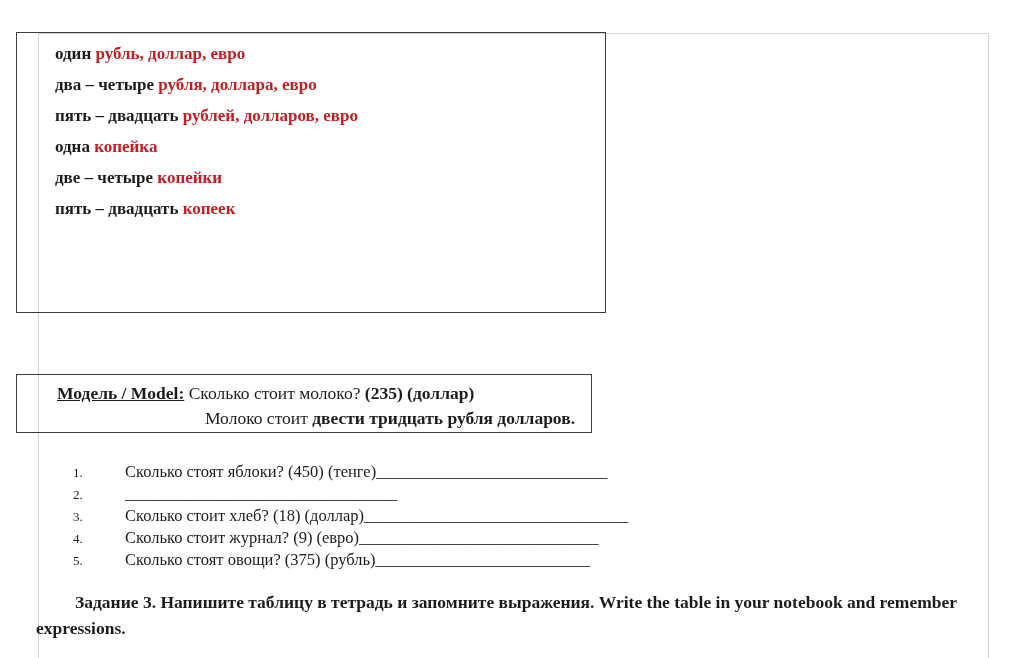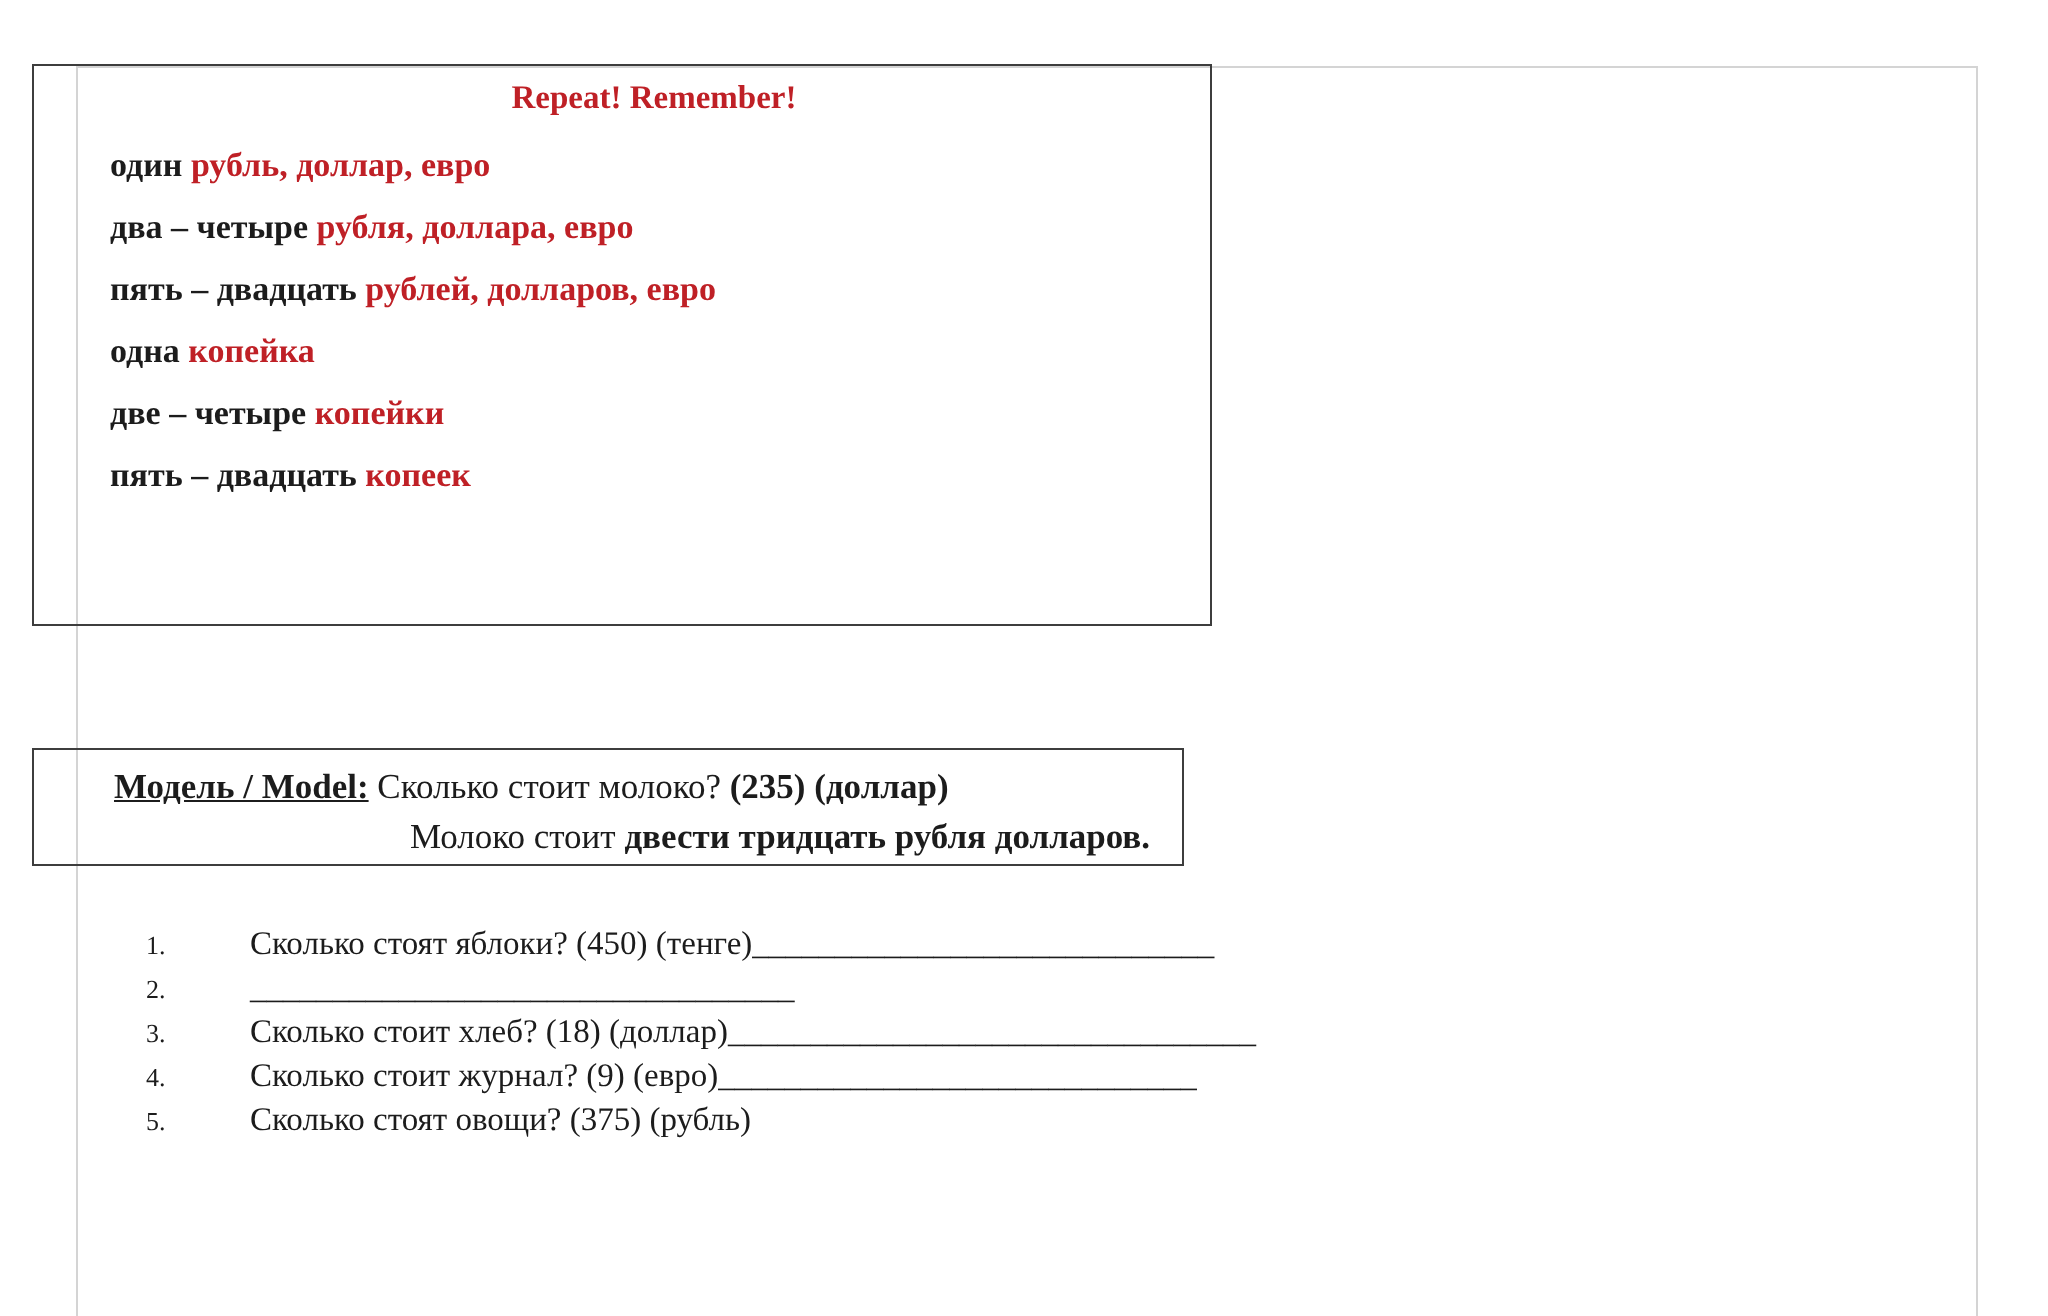--- a/index.html
+++ b/index.html
@@ -40,21 +40,20 @@
   .task3-line1{padding-left:39px;white-space:nowrap;}
 </style>
 </head>
 <body>
 
 <div class="canvas">
 
   <div class="sheet"></div>
 
   <div class="repeat-box">
-    <div class="repeat-title">Repeat! Remember!</div>
 
     <div class="rline">
       <span class="blk">один </span><span class="red">рубль, доллар, евро</span>
     </div>
     <div class="rline">
       <span class="blk">два – четыре </span><span class="red">рубля, доллара, евро</span>
     </div>
     <div class="rline">
       <span class="blk">пять – двадцать </span><span class="red">рублей, долларов, евро</span>
     </div>
@@ -94,17 +93,22 @@
         <span class="ex-blank">________________________________</span>
     </div>
     <div class="ex-row">
       <span class="ex-num">4.</span>
         <span>Сколько стоит журнал? (9) (евро)</span>
         <span class="ex-blank">_____________________________</span>
     </div>
     <div class="ex-row">
       <span class="ex-num">5.</span>
         <span>Сколько стоят овощи? (375) (рубль)</span>
+        <span class="ex-blank">__________________________</span>
     </div>
   </div>
 
+  <div class="task3">
+    <div class="task3-line1">Задание 3. Напишите таблицу в тетрадь и запомните выражения. Write the table in your notebook and remember</div>
+    <div class="task3-line2">expressions.</div>
+  </div>
 
 </div>
 
 </body></html>

